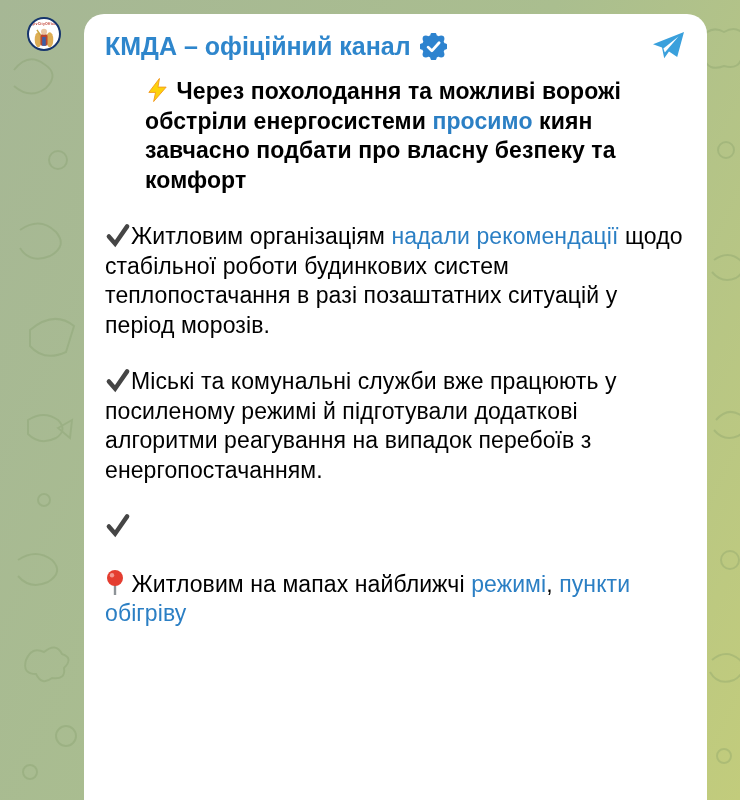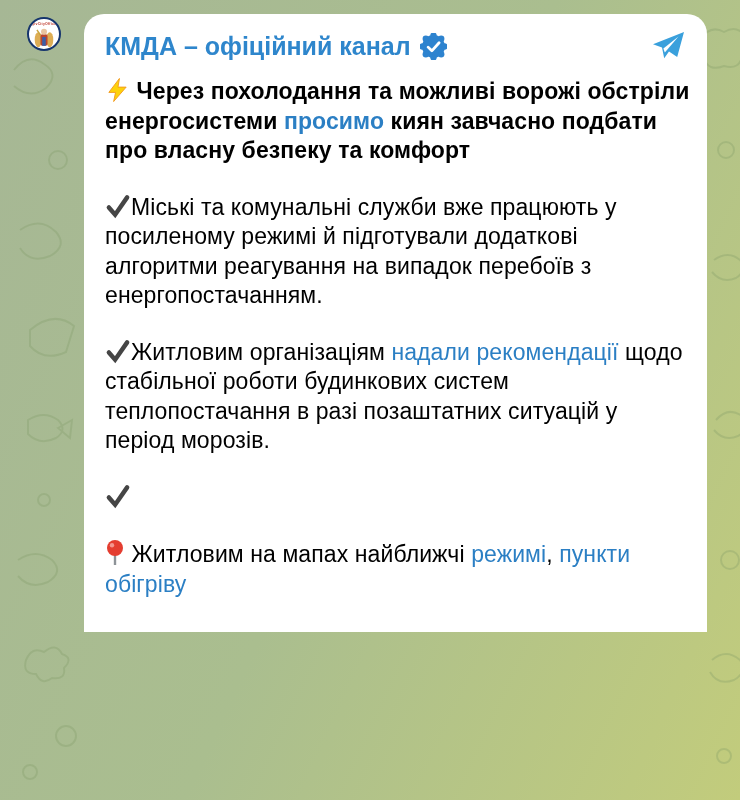--- a/index.html
+++ b/index.html
@@ -3,21 +3,21 @@
 <meta charset="utf-8">
 <style>
   html,body{margin:0;padding:0;}
   body{
     width:740px;height:800px;overflow:hidden;position:relative;
     font-family:"Liberation Sans","DejaVu Sans",sans-serif;
     background:linear-gradient(115deg,#a6b795 0%,#aabe8f 50%,#c2cc7c 100%);
   }
   .doodles{position:absolute;inset:0;pointer-events:none;}
   .bubble{
-    position:absolute;left:84px;top:14px;width:623px;height:618px;
+    position:absolute;left:84px;top:14px;width:623px;height:786px;
     background:#ffffff;border-radius:20px 20px 0 0;
     box-sizing:border-box;padding:16px 16px 4px 21px;
   }
   .avatar{
     position:absolute;left:27px;top:17px;width:34px;height:34px;border-radius:50%;
     background:#ffffff;border:2px solid #16356d;box-sizing:border-box;overflow:hidden;
   }
   .avatar-label{
     position:absolute;top:2.5px;left:0;right:0;text-align:center;
     font-size:3.5px;color:#bf3b2f;font-weight:bold;letter-spacing:.2px;
@@ -27,21 +27,21 @@
     color:#2e86cc;font-weight:bold;font-size:25px;line-height:30px;white-space:nowrap;
   }
   .badge{margin-left:9px;width:27px;height:27px;flex:0 0 auto;display:block;}
   .spacer{flex:1;}
   .plane{width:33px;height:30px;margin-right:6px;flex:0 0 auto;display:block;}
   .message-text{margin-top:15px;}
   .para{
     margin:0 0 27px 0;font-size:23px;line-height:29.5px;color:#000000;
     letter-spacing:.1px;
   }
-  .para.bold{font-weight:bold;}
+  .para.bold{font-weight:bold;margin-left:40px;}
   .para .link{color:#2b7fc4;cursor:pointer;}
   .para .emoji{display:inline-block;vertical-align:-4px;}
   .para .emoji svg{display:block;}
 </style>
 </head>
 <body>
 
 <svg class="doodles" width="740" height="800" viewBox="0 0 740 800" fill="none" stroke="#7f9a66" stroke-width="2" opacity="0.30">
   <path d="M14 70 q14 -18 30 -6 q16 10 2 24 q-16 12 -32 -2"></path>
   <circle cx="58" cy="160" r="9"></circle>
@@ -98,24 +98,24 @@
       <path d="M11.4 17.4 L26.5 5.5 L12.8 21.6 Z" fill="#ffffff"></path>
     </svg>
   </div>
 
   <div class="message-text">
       <p class="para bold"><span class="emoji"><svg width="25" height="26" viewBox="0 0 26 26">
             <polygon points="15,1 4,15.5 11,15.5 9,25 22,10 13.5,10" fill="#fdd20a" stroke="#f29c1f" stroke-width="1"></polygon>
           </svg></span><span> Через похолодання та можливі ворожі обстріли енергосистеми </span><span class="link">просимо</span><span> киян завчасно подбати про власну безпеку та комфорт</span></p>
       <p class="para"><span class="emoji"><svg width="26" height="25" viewBox="0 0 26 26">
             <path d="M3.5 14 L10 21.5 L22.5 3.5" stroke="#454545" stroke-width="4.6" fill="none" stroke-linecap="round" stroke-linejoin="miter"></path>
-          </svg></span><span>Міські та комунальні служби вже працюють у посиленому режимі й підготували додаткові алгоритми реагування на випадок перебоїв з енергопостачанням.</span></p>
+          </svg></span><span>Житловим організаціям </span><span class="link">надали рекомендації</span><span> щодо стабільної роботи будинкових систем теплопостачання в разі позаштатних ситуацій у період морозів.</span></p>
       <p class="para"><span class="emoji"><svg width="26" height="25" viewBox="0 0 26 26">
             <path d="M3.5 14 L10 21.5 L22.5 3.5" stroke="#454545" stroke-width="4.6" fill="none" stroke-linecap="round" stroke-linejoin="miter"></path>
-          </svg></span><span>Житловим організаціям </span><span class="link">надали рекомендації</span><span> щодо стабільної роботи будинкових систем теплопостачання в разі позаштатних ситуацій у період морозів.</span></p>
+          </svg></span><span>Міські та комунальні служби вже працюють у посиленому режимі й підготували додаткові алгоритми реагування на випадок перебоїв з енергопостачанням.</span></p>
       <p class="para"><span class="emoji"><svg width="26" height="25" viewBox="0 0 26 26">
             <path d="M3.5 14 L10 21.5 L22.5 3.5" stroke="#454545" stroke-width="4.6" fill="none" stroke-linecap="round" stroke-linejoin="miter"></path>
           </svg></span></p>
       <p class="para"><span class="emoji"><svg width="20" height="27" viewBox="0 0 20 27">
             <line x1="10" y1="16" x2="10" y2="26" stroke="#8d9398" stroke-width="2.4"></line>
             <circle cx="10" cy="9" r="8" fill="#e43d30"></circle>
             <circle cx="7" cy="6.2" r="2.2" fill="#f4978f"></circle>
           </svg></span><span> Житловим на мапах найближчі </span><span class="link">режимі</span><span>, </span><span class="link">пункти обігріву</span></p>
     </div>
 

